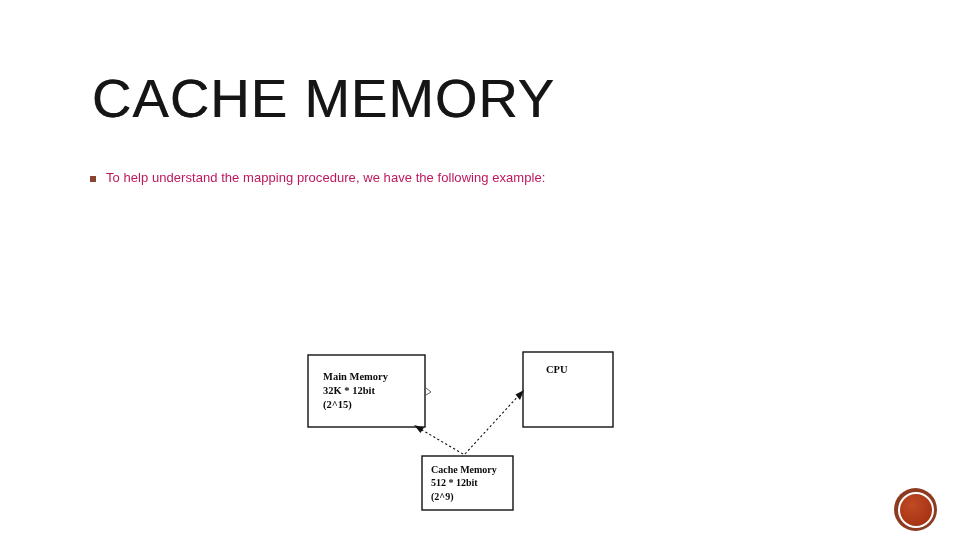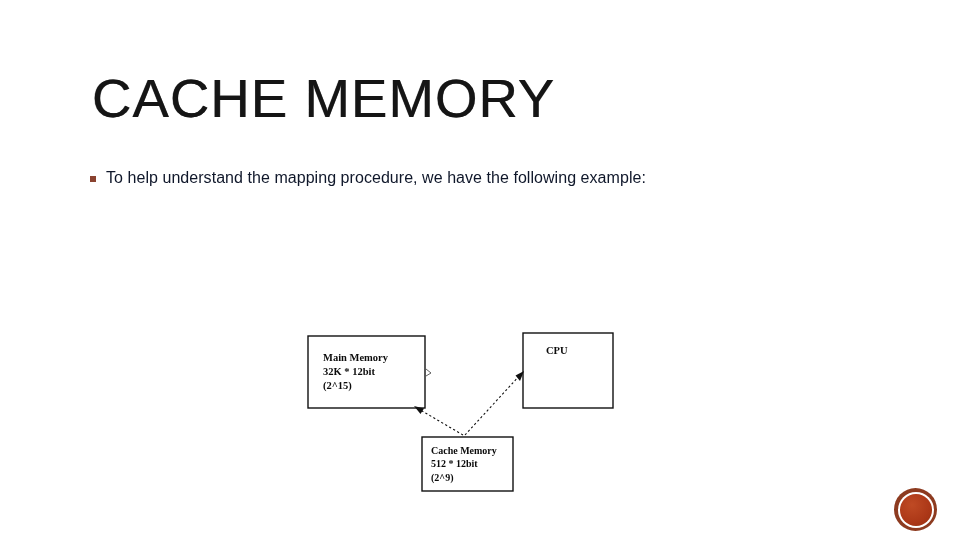--- a/index.html
+++ b/index.html
@@ -52,31 +52,31 @@
   .bullet-marker {
     width: 6px;
     height: 6px;
     background: #8a4330;
     margin-top: 9px;
     margin-right: 10px;
     flex: none;
   }
   .bullet-text {
     font-family: "Liberation Sans", sans-serif;
-    font-size: 16px;
+    font-size: 13px;
     line-height: 22px;
-    color: #0f172a;
+    color: #be185d;
     letter-spacing: 0.05px;
   }
 
   
   .diagram {
     position: absolute;
     left: 295px;
-    top: 325px;
+    top: 344px;
     width: 340px;
     height: 180px;
   }
   .diagram svg {
     display: block;
   }
   .dg-box-label {
     font-family: "Liberation Serif", serif;
     font-weight: bold;
     font-size: 10.5px;

